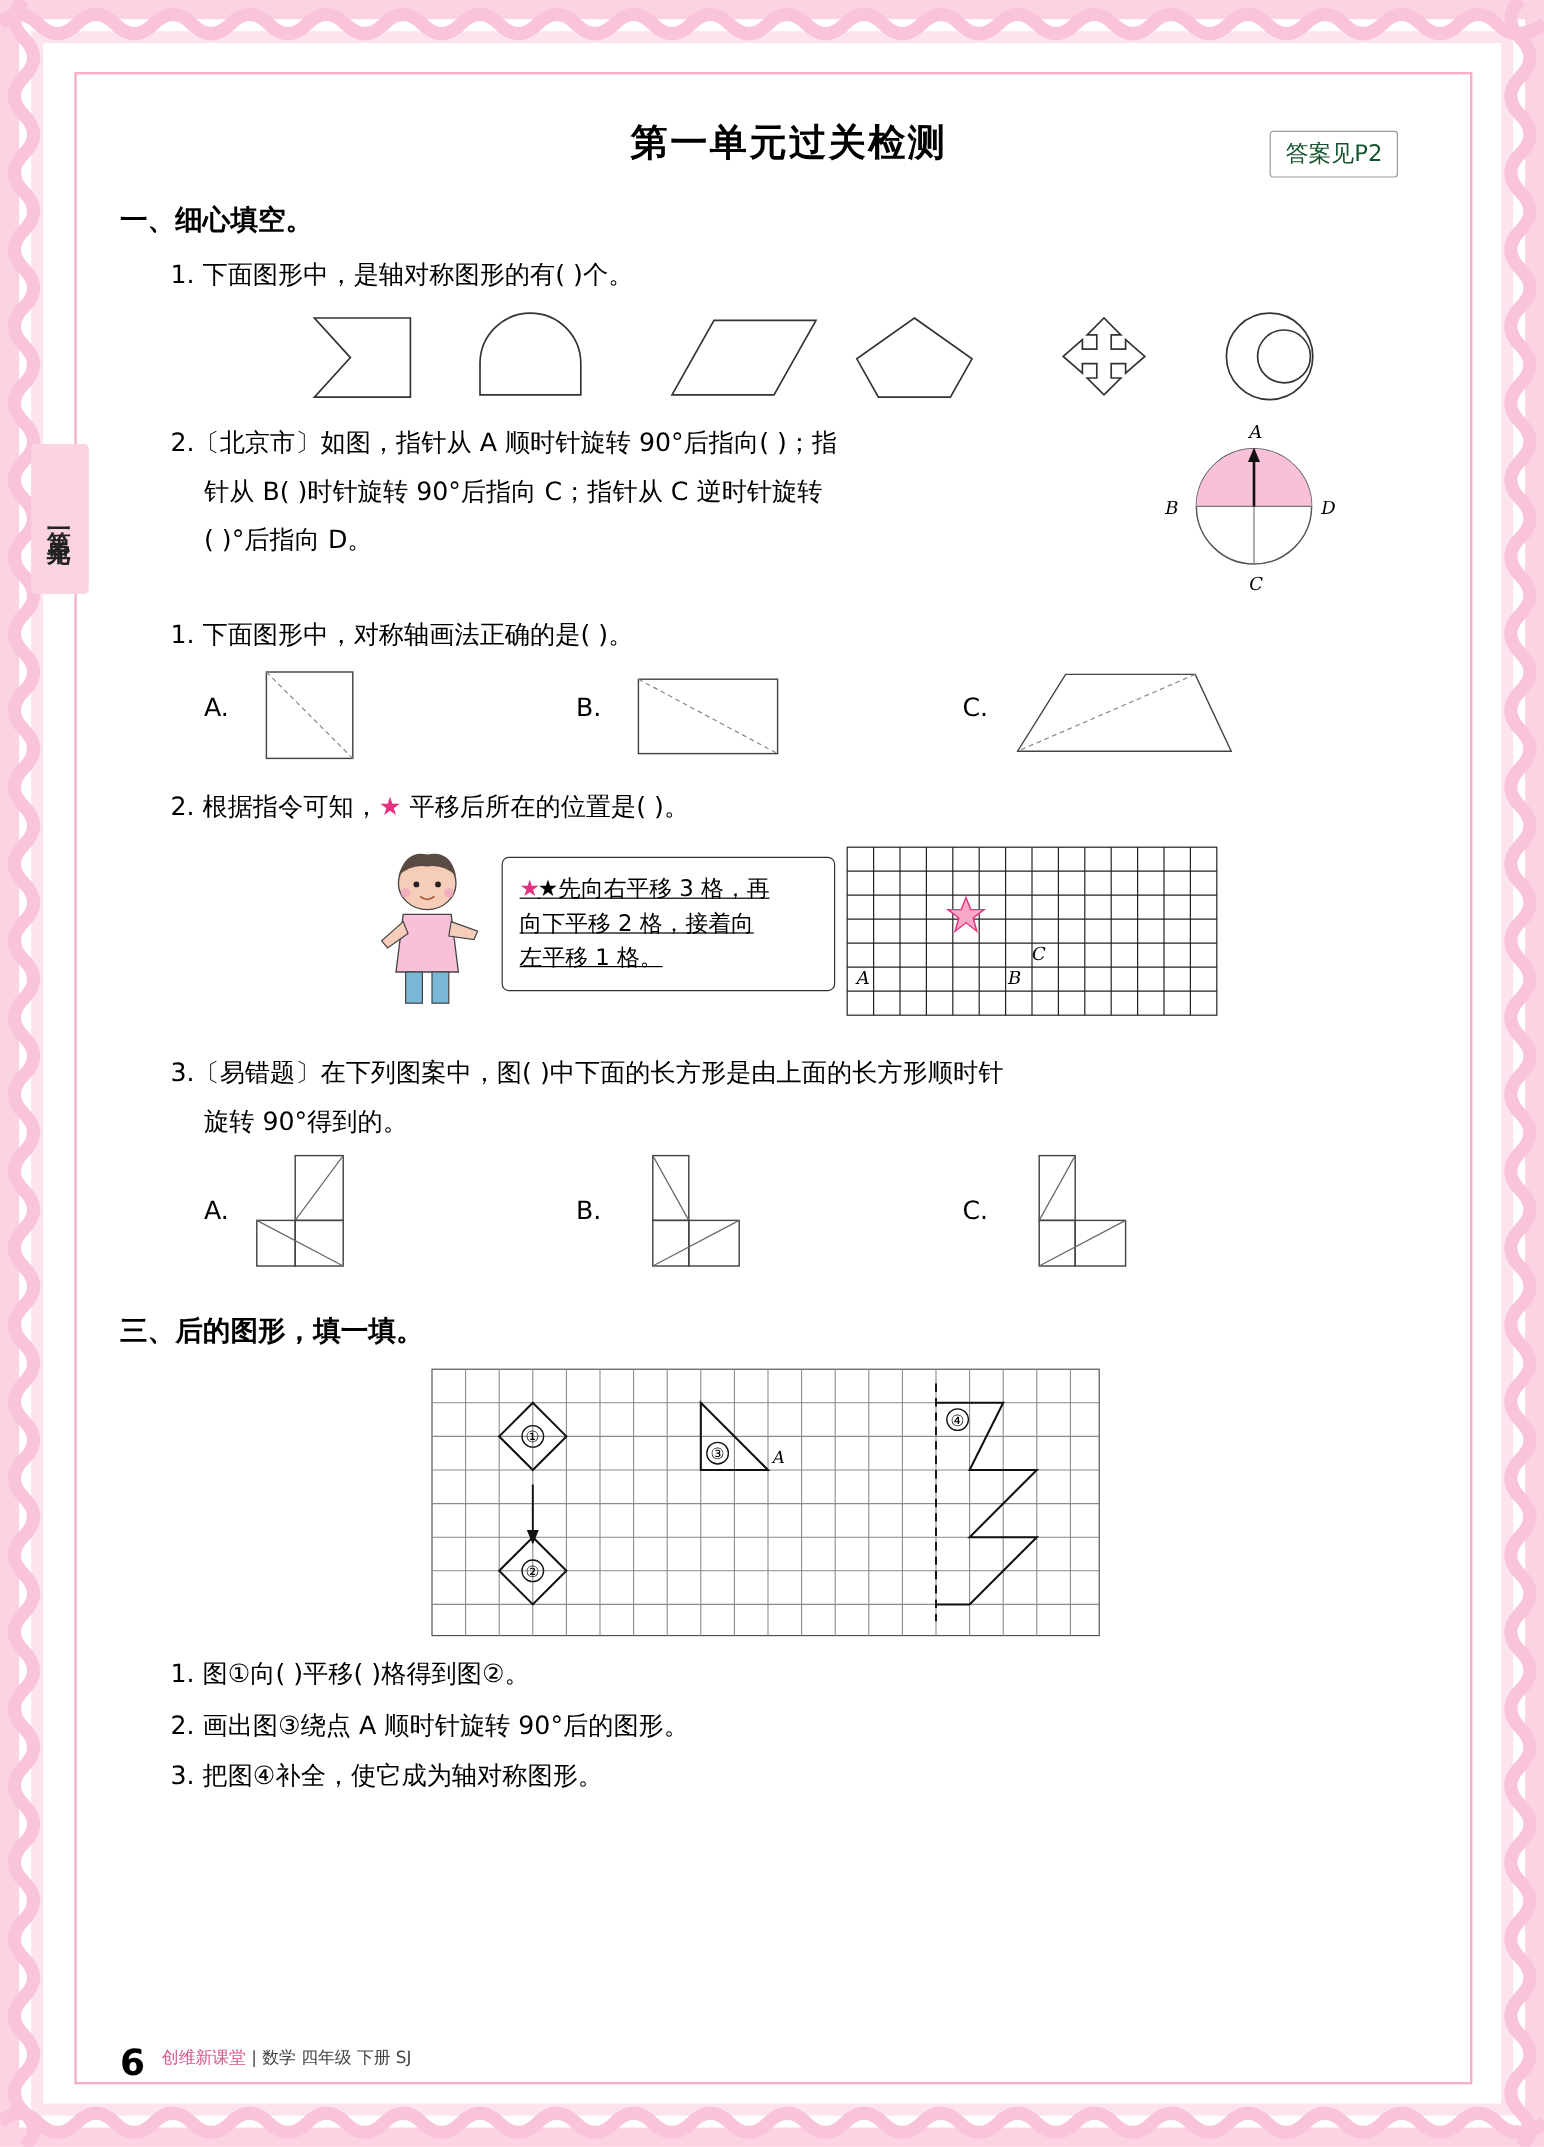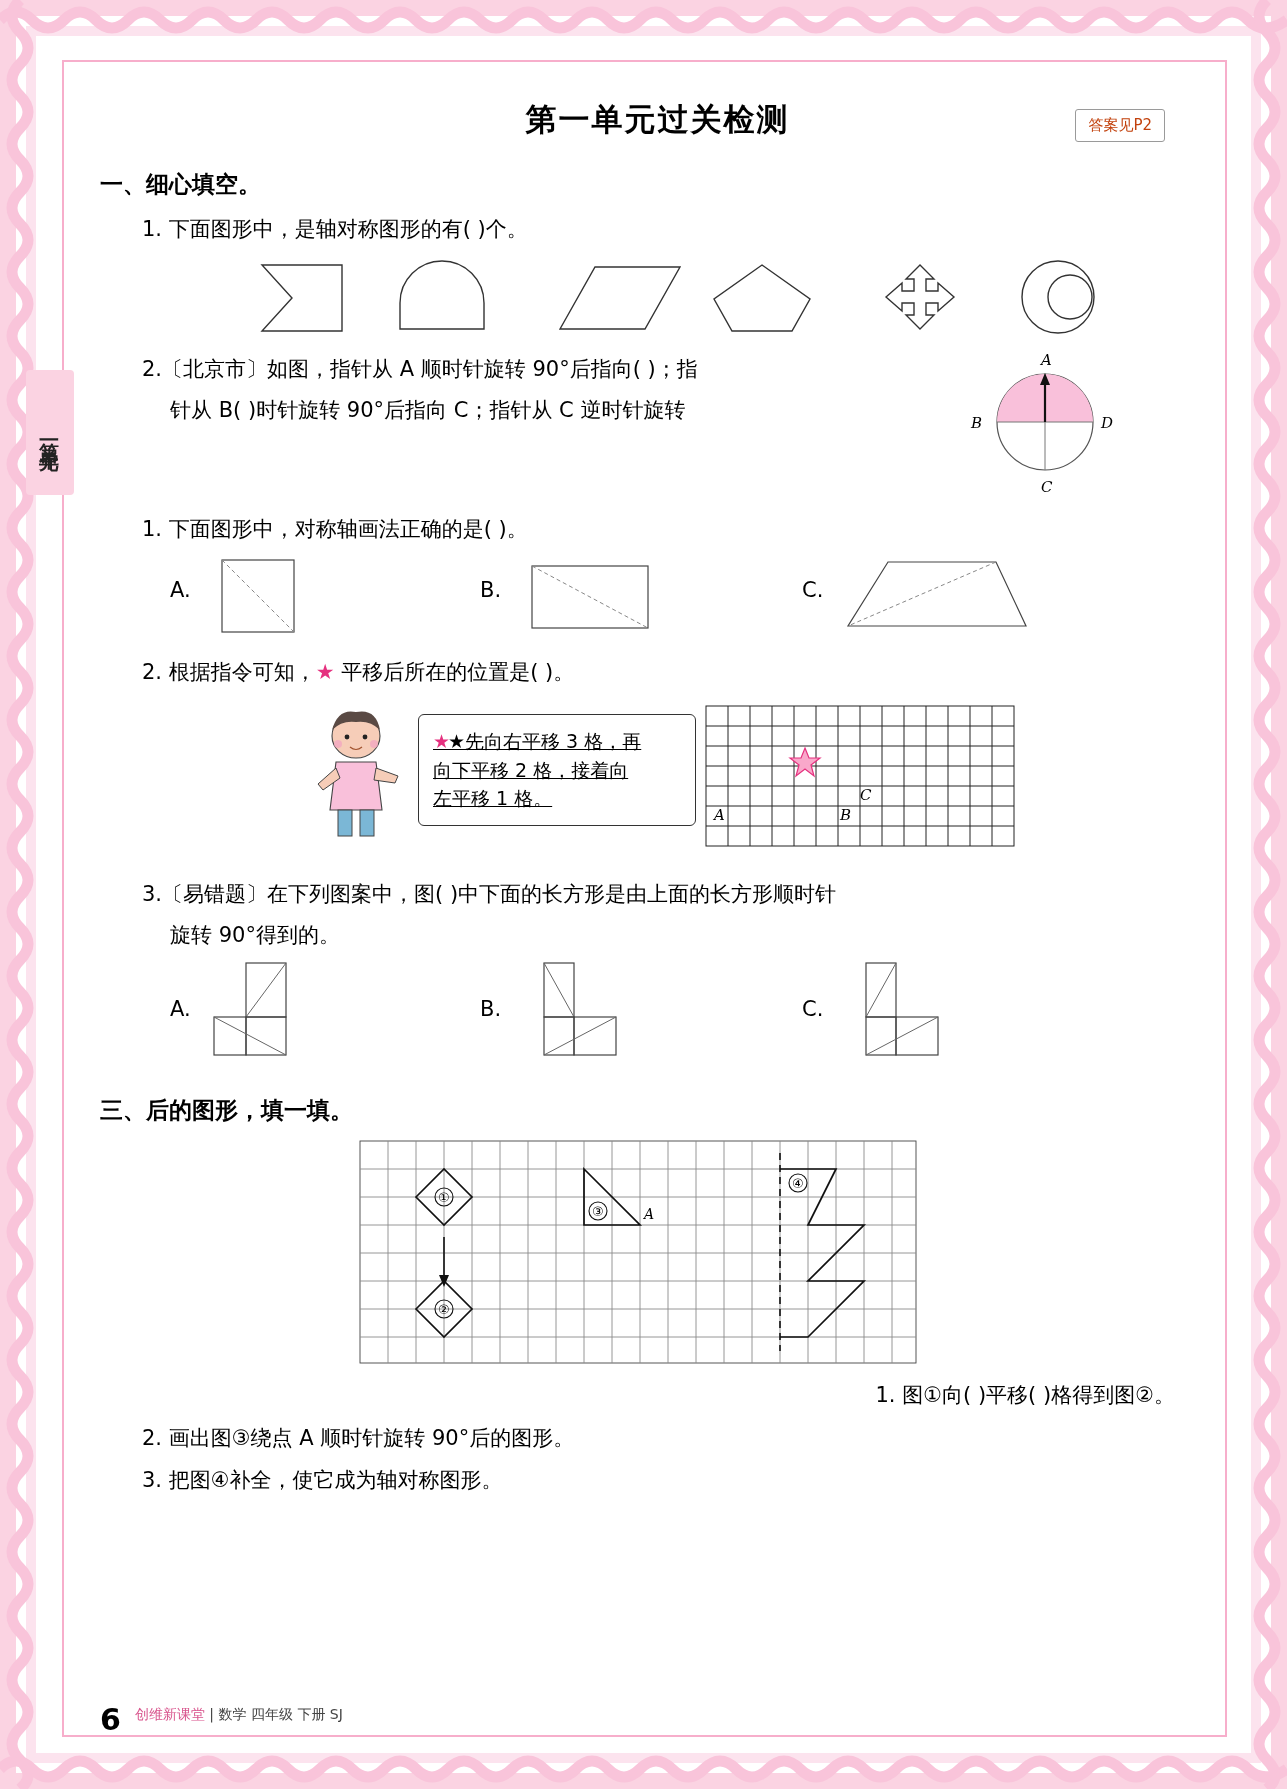--- a/index.html
+++ b/index.html
@@ -55,21 +55,21 @@
     position:absolute;left:100px;top:95px;width:1075px;
     font-size:21px;color:#000;line-height:1.55;
   }
   .title{
     text-align:center;font-size:31px;font-weight:bold;letter-spacing:2px;
     margin:0 0 4px 0;padding-left:40px;
   }
   .answer-ref{
     position:absolute;right:10px;top:14px;
     border:1px solid #9a9a9a;border-radius:3px;
-    padding:4px 12px;font-size:15px;color:#c2410c;background:#fff;
+    padding:4px 12px;font-size:19px;color:#14532d;background:#fff;
   }
   .sec-head{font-size:23px;font-weight:bold;margin:24px 0 10px 0;}
   .sec-head .sub{font-size:19px;font-weight:normal;}
   .q{margin:10px 0 6px 42px;font-size:21px;}
   .q2{margin:8px 0 6px 70px;font-size:21px;}
   .tag{color:#000000;}
   .figrow{position:relative;}
   .opt-label{font-size:21px;}
   .footer{
     position:absolute;left:100px;bottom:52px;width:1075px;
@@ -127,20 +127,21 @@
       <polygon points="636,46 652,32 652,40 664,40 664,28 656,28 670,14 684,28 676,28 676,40 688,40 688,32 704,46 688,60 688,52 676,52 676,64 684,64 670,78 656,64 664,64 664,52 652,52 652,60" fill="none" stroke="#333" stroke-width="1.4"></polygon>
 
       <circle cx="808" cy="46" r="36" fill="none" stroke="#333" stroke-width="1.4"></circle>
       <circle cx="820" cy="46" r="22" fill="none" stroke="#333" stroke-width="1.4"></circle>
     </svg>
   </div>
 
   <div style="position:relative;min-height:150px;">
     <div class="q" style="width:770px;"><span>2.</span><span class="tag">〔北京市〕</span><span>如图，指针从 A 顺时针旋转 90°后指向(           )；指</span></div>
     <div class="q2" style="width:770px;">针从 B(           )时针旋转 90°后指向 C；指针从 C 逆时针旋转</div>
+    <div class="q2">(           )°后指向 D。</div>
 
     <div style="position:absolute;right:40px;top:-6px;">
       <svg width="180" height="150" viewBox="0 0 180 150">
         <circle cx="90" cy="75" r="48" fill="#ffffff" stroke="#555" stroke-width="1.2"></circle>
         <path d="M90,75 L90,27 A48,48 0 0 0 42,75 Z" fill="#f9c0da" stroke="none"></path>
         <path d="M90,75 L138,75 A48,48 0 0 0 90,27 Z" fill="#f9c0da" stroke="none"></path>
         <line x1="42" y1="75" x2="138" y2="75" stroke="#777" stroke-width="1"></line>
         <line x1="90" y1="27" x2="90" y2="123" stroke="#777" stroke-width="1"></line>
         <line x1="90" y1="75" x2="90" y2="34" stroke="#111" stroke-width="2.2"></line>
         <polygon points="90,26 85,38 95,38" fill="#111"></polygon>
@@ -309,21 +310,21 @@
       <text x="286" y="80" font-size="14" font-style="italic" font-family="DejaVu Serif, serif">A</text>
 
       <line x1="422" y1="14" x2="422" y2="212" stroke="#111" stroke-width="1.6" stroke-dasharray="7 5"></line>
 
       <polyline points="422,30 478,30 450,86 506,86 450,142 506,142 450,198 422,198" fill="none" stroke="#111" stroke-width="1.7"></polyline>
       <circle cx="440" cy="44" r="9" fill="none" stroke="#111" stroke-width="1.1"></circle>
       <text x="434" y="49" font-size="13">④</text>
     </svg>
   </div>
 
-  <div class="q" style="margin-top:14px;text-align:right;">1. 图①向(           )平移(           )格得到图②。</div>
+  <div class="q" style="margin-top:14px;">1. 图①向(           )平移(           )格得到图②。</div>
   <div class="q">2. 画出图③绕点 A 顺时针旋转 90°后的图形。</div>
   <div class="q">3. 把图④补全，使它成为轴对称图形。</div>
 
 </div>
 
 <div class="footer">
   <span class="pageno">6</span>
   <span class="footer-text"><span class="footer-brand">创维新课堂</span> | <span>数学 四年级 下册 SJ</span></span>
 </div>
 

